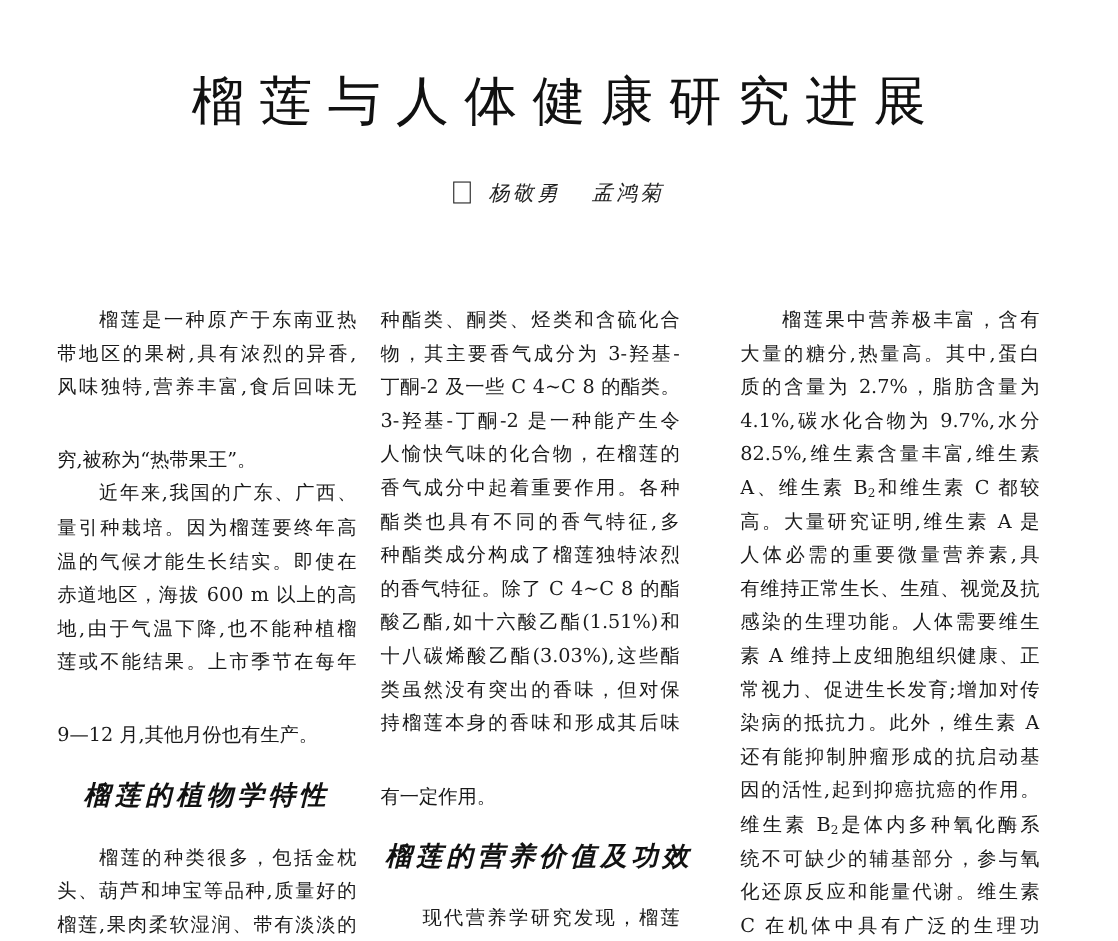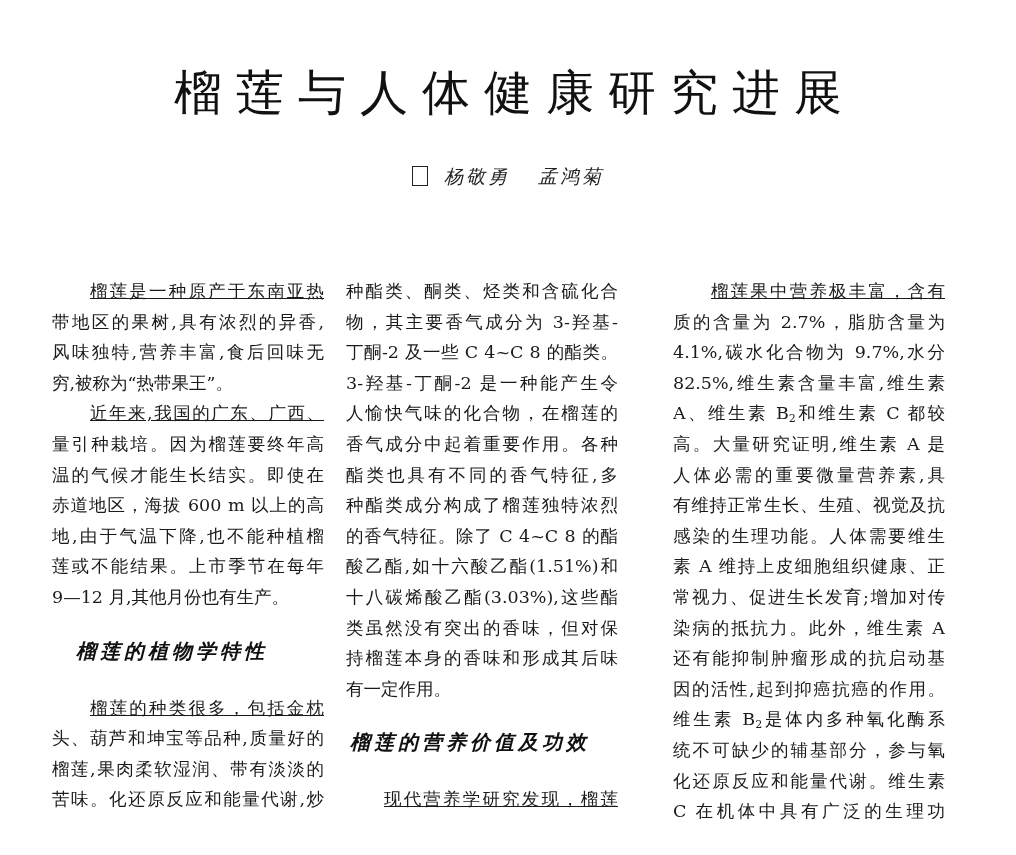--- a/index.html
+++ b/index.html
@@ -67,29 +67,29 @@
   .col-1 { left: 52px; }
   .col-2 { left: 346px; }
   .col-3 { left: 673px; }
 
   .line {
     display: block;
     height: 30.6px;
     white-space: nowrap;
     overflow: hidden;
   }
-  .line.last { text-align-last: left; text-align: left; }
-  .line.indent { padding-left: 38px; text-decoration: underline; }
+  .line.last { text-align-last: left; text-align: left; margin-top: 36px; }
+  .line.indent { padding-left: 38px; }
 
   .heading {
     display: block;
     font-family: "DejaVu Serif", "Liberation Serif", serif;
     font-weight: bold;
     font-style: italic;
-    font-size: 20px;
+    font-size: 24px;
     letter-spacing: 4px;
     white-space: nowrap;
     color: #111;
     text-align: left;
     text-align-last: left;
   }
   .h1 { margin-top: 18px; margin-bottom: 22px; padding-left: 24px; height: 40px; line-height: 40px; }
   .h2 { margin-top: 18px; margin-bottom: 22px; padding-left: 4px; height: 40px; line-height: 40px; }
   sub { font-size: 11px; vertical-align: -3px; line-height: 0; }
 </style>
@@ -148,20 +148,21 @@
   </div>
   <div class="heading h2">榴莲的营养价值及功效</div>
   <div>
     <span class="line indent">现代营养学研究发现，榴莲</span>
   </div>
 </div>
 
 <div class="col col-3">
   <div>
     <span class="line indent">榴莲果中营养极丰富，含有</span>
+    <span class="line">大量的糖分,热量高。其中,蛋白</span>
     <span class="line">质的含量为 2.7%，脂肪含量为</span>
     <span class="line">4.1%,碳水化合物为 9.7%,水分</span>
     <span class="line">82.5%,维生素含量丰富,维生素</span>
     <span class="line sub-line">A、维生素 B<sub>2</sub>和维生素 C 都较</span>
     <span class="line">高。大量研究证明,维生素 A 是</span>
     <span class="line">人体必需的重要微量营养素,具</span>
     <span class="line">有维持正常生长、生殖、视觉及抗</span>
     <span class="line">感染的生理功能。人体需要维生</span>
     <span class="line">素 A 维持上皮细胞组织健康、正</span>
     <span class="line">常视力、促进生长发育;增加对传</span>

